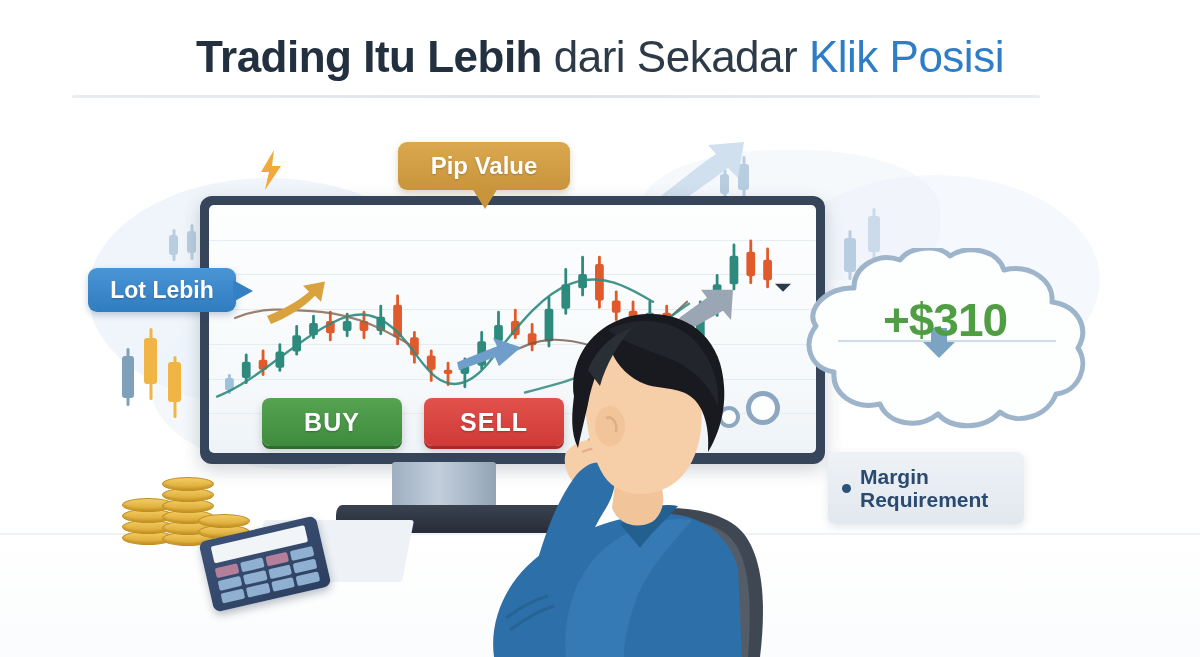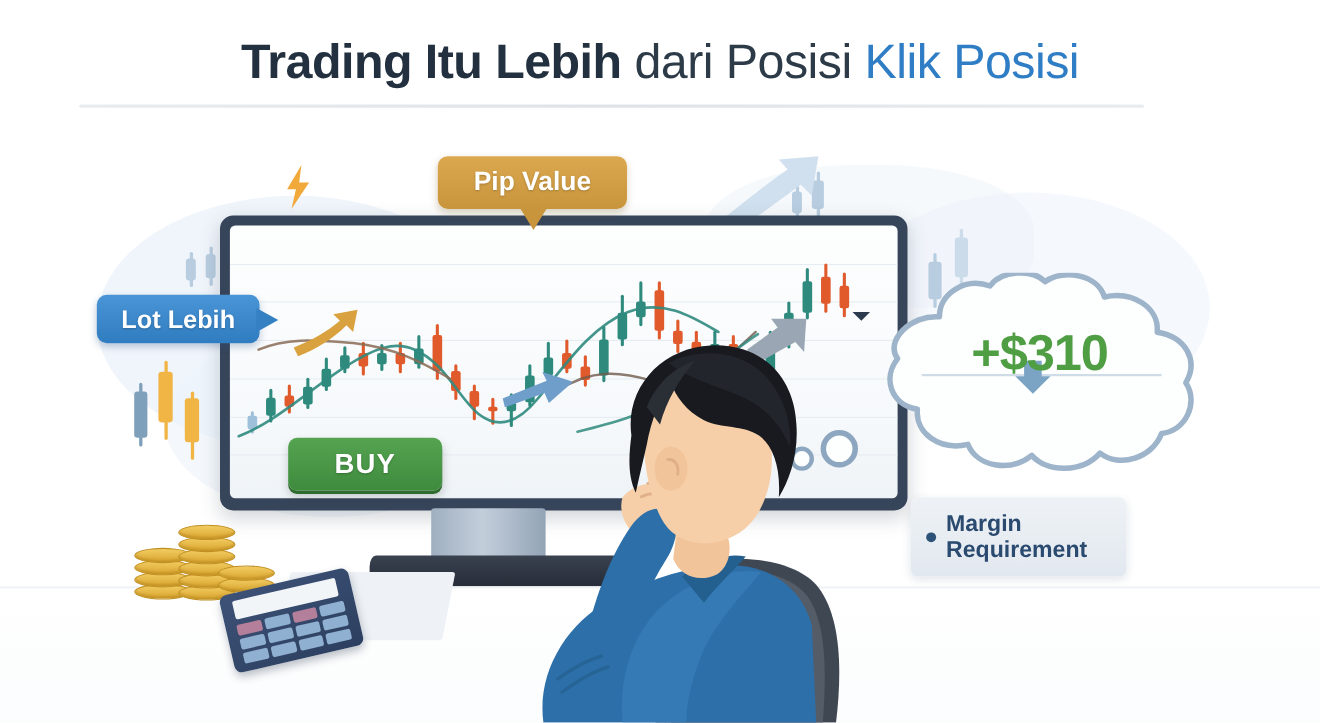--- a/index.html
+++ b/index.html
@@ -131,21 +131,21 @@
   #person { position:absolute; left:470px; top:300px; width:320px; height:357px; }
   #person-svg { position:absolute; inset:0; width:100%; height:100%; }
 </style>
 </head>
 <body>
 
 <div id="stage">
 
   <div id="title-block">
     <div id="page-title">
-      <span class="t-dark">Trading Itu Lebih </span><span class="t-mid">dari Posisi </span><span class="t-blue">Klik Posisi</span>
+      <span class="t-dark">Trading Itu Lebih </span><span class="t-mid">dari Sekadar </span><span class="t-blue">Klik Posisi</span>
     </div>
   </div>
   <div id="title-rule"></div>
 
   <div class="blob" id="blob-a"></div>
   <div class="blob" id="blob-b"></div>
   <div class="blob" id="blob-c"></div>
   <div class="blob" id="blob-d"></div>
   <div class="blob" id="blob-e"></div>
 
@@ -310,20 +310,21 @@
       </svg>
     </div>
   </div>
 
   <div id="monitor-neck"></div>
   <div id="monitor-base-shadow"></div>
   <div id="monitor-base"></div>
 
   <div id="trade-buttons">
     <button class="trade-btn" id="buy-button">BUY</button>
+    <button class="trade-btn" id="sell-button">SELL</button>
   </div>
 
   <div class="callout" id="lot-size-callout">Lot Lebih</div>
   <div id="lot-size-tail"></div>
 
   <div class="callout" id="pip-value-callout">Pip Value</div>
   <div id="pip-value-tail"></div>
 
   <div id="thought-dot-small"></div>
   <div id="thought-dot-big"></div>

